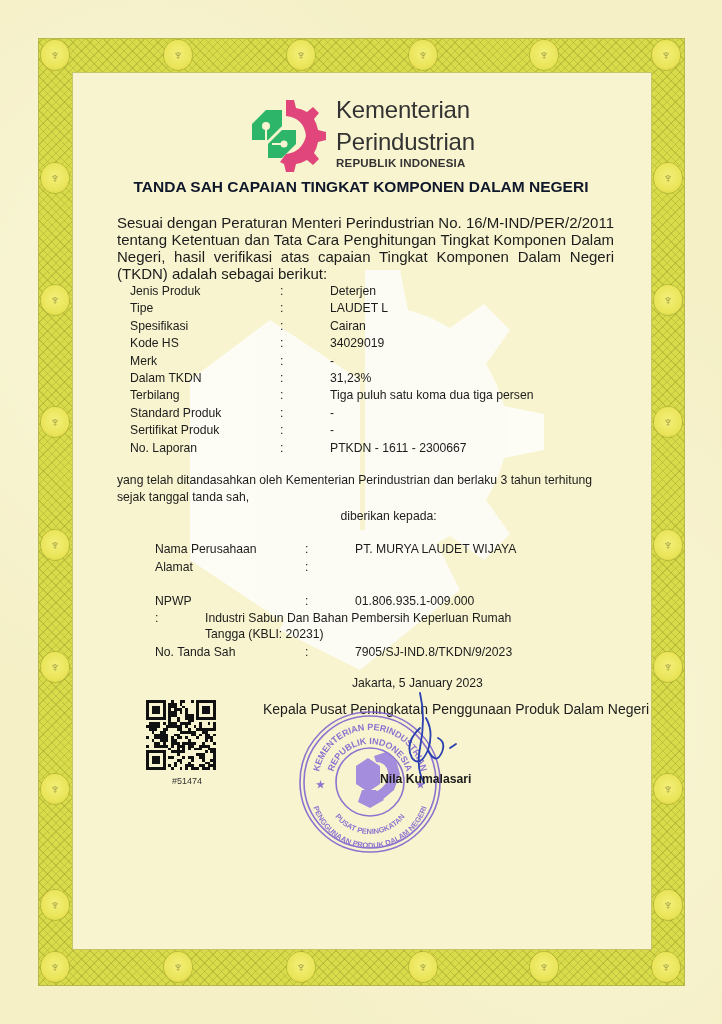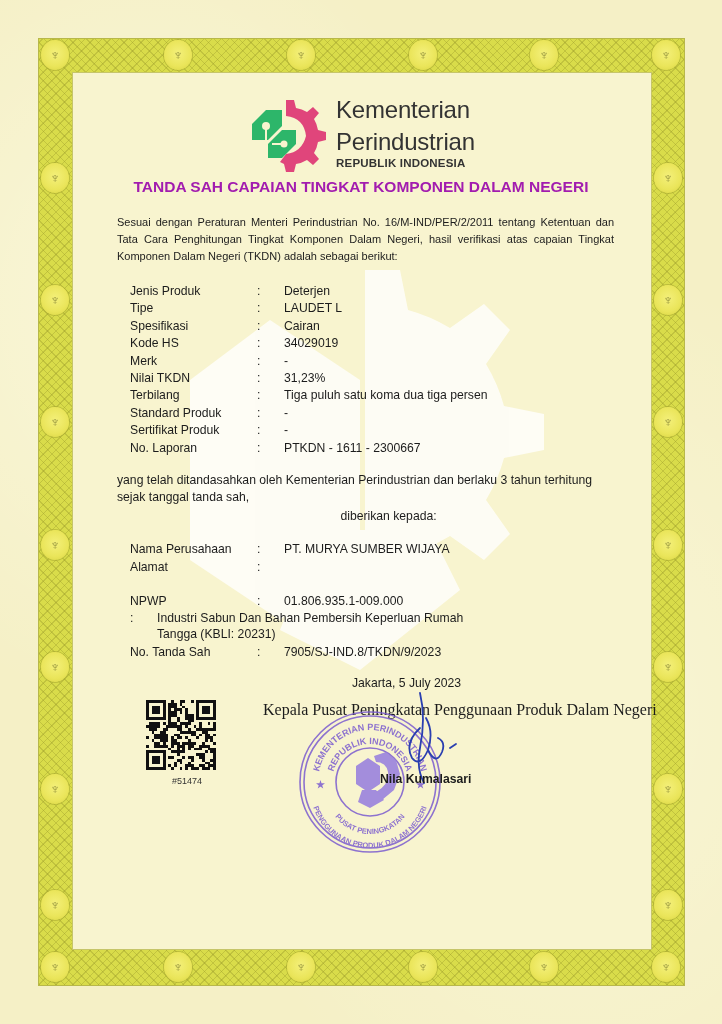--- a/index.html
+++ b/index.html
@@ -53,50 +53,50 @@
     
     .logo { position: absolute; left: 246px; top: 96px; display: flex; align-items: center; }
     .logo-mark { width: 82px; height: 76px; }
     .logo-text { margin-left: 8px; line-height: 1; }
     .logo-line1, .logo-line2 { font-size: 24px; color: #333; letter-spacing: -0.2px; }
     .logo-line2 { margin-top: 8px; }
     .logo-line3 { font-size: 11.5px; color: #333; margin-top: 4px; letter-spacing: 0.2px; font-weight: bold; }
 
     .doc-title {
       position: absolute; left: 0; width: 722px; top: 178px;
-      text-align: center; font-weight: bold; font-size: 15.5px; color: #a21caf;
+      text-align: center; font-weight: bold; font-size: 15.5px; color: #0f172a;
     }
     .intro {
       position: absolute; left: 117px; top: 214px; width: 497px;
-      font-size: 11px; line-height: 17px; text-align: justify;
+      font-size: 15px; line-height: 17px; text-align: justify;
     }
     .fields { position: absolute; left: 130px; font-size: 12.2px; }
-    .field-row { display: flex; height: 17.4px; line-height: 17.4px; }
+    .field-row { display: flex; height: 17.4px; line-height: 17.4px; gap: 23px; }
     .field-label { width: 127px; }
     .field-colon { width: 27px; }
     .field-value { width: 340px; }
     .product-fields { top: 283px; }
     .company-fields { top: 541px; }
-    .company-fields .field-row { height: auto; min-height: 17.4px; line-height: 15.6px; padding: 1px 0; }
+    .company-fields .field-row { height: auto; min-height: 17.4px; line-height: 15.6px; padding: 1px 0; margin-left: 25px; }
     .company-fields .field-row.tall { height: 34px; }
     .company-fields .field-value { width: 340px; }
 
     .validity {
       position: absolute; left: 117px; top: 472px; width: 500px;
       font-size: 12.2px; line-height: 17px;
     }
     .given-to {
       position: absolute; left: 0; width: 722px; top: 509px; text-align: center;
       font-size: 12.2px; padding-left: 55px;
     }
     .sign-place-date {
       position: absolute; left: 352px; top: 676px; font-size: 12.2px;
     }
     .signer-title {
-      position: absolute; left: 263px; top: 701px; font-size: 16px; font-family: Liberation Serif, serif;
+      position: absolute; left: 263px; top: 701px; font-size: 14px;
     }
     .signer-name {
       position: absolute; left: 380px; top: 772px; font-size: 12.2px; font-weight: bold;
     }
     .qr { position: absolute; left: 146px; top: 700px; width: 70px; height: 70px; }
     .qr-id { position: absolute; left: 172px; top: 776px; font-size: 9px; color: #333; }
 
     .stamp { position: absolute; left: 296px; top: 708px; width: 148px; height: 148px; opacity: 0.85; }
     .signature { position: absolute; left: 390px; top: 688px; width: 80px; height: 100px; }
   </style>
@@ -195,21 +195,21 @@
       <span class="field-label">Kode HS</span>
       <span class="field-colon">:</span>
       <span class="field-value">34029019</span>
     </div>
     <div class="field-row">
       <span class="field-label">Merk</span>
       <span class="field-colon">:</span>
       <span class="field-value">-</span>
     </div>
     <div class="field-row">
-      <span class="field-label">Nilai TKDN</span>
+      <span class="field-label">Dalam TKDN</span>
       <span class="field-colon">:</span>
       <span class="field-value">31,23%</span>
     </div>
     <div class="field-row">
       <span class="field-label">Terbilang</span>
       <span class="field-colon">:</span>
       <span class="field-value">Tiga puluh satu koma dua tiga persen</span>
     </div>
     <div class="field-row">
       <span class="field-label">Standard Produk</span>
@@ -228,21 +228,21 @@
     </div>
   </div>
 
   <div class="validity">yang telah ditandasahkan oleh Kementerian Perindustrian dan berlaku 3 tahun terhitung sejak tanggal tanda sah,</div>
   <div class="given-to">diberikan kepada:</div>
 
   <div class="fields company-fields">
     <div class="field-row">
       <span class="field-label">Nama Perusahaan</span>
       <span class="field-colon">:</span>
-      <span class="field-value">PT. MURYA SUMBER WIJAYA</span>
+      <span class="field-value">PT. MURYA LAUDET WIJAYA</span>
     </div>
     <div class="field-row tall">
       <span class="field-label">Alamat</span>
       <span class="field-colon">:</span>
     </div>
     <div class="field-row">
       <span class="field-label">NPWP</span>
       <span class="field-colon">:</span>
       <span class="field-value">01.806.935.1-009.000</span>
     </div>
@@ -485,21 +485,21 @@
       <rect x="2" y="2" width="3" height="3" fill="#111"></rect>
       <rect x="18" y="0" width="7" height="7" fill="#111"></rect>
       <rect x="19" y="1" width="5" height="5" fill="#f8f4cf"></rect>
       <rect x="20" y="2" width="3" height="3" fill="#111"></rect>
       <rect x="0" y="18" width="7" height="7" fill="#111"></rect>
       <rect x="1" y="19" width="5" height="5" fill="#f8f4cf"></rect>
       <rect x="2" y="20" width="3" height="3" fill="#111"></rect>
     </svg>
   <div class="qr-id">#51474</div>
 
-  <div class="sign-place-date">Jakarta, 5 July 2023</div>
+  <div class="sign-place-date">Jakarta, 5 January 2023</div>
   <div class="signer-title">Kepala Pusat Peningkatan Penggunaan Produk Dalam Negeri</div>
 
   <svg class="stamp" viewBox="0 0 148 148">
     <defs>
       <path id="arcTop" d="M 22 74 A 52 52 0 0 1 126 74"></path>
       <path id="arcTop2" d="M 36 74 A 38 38 0 0 1 112 74"></path>
       <path id="arcBot" d="M 14 80 A 60 60 0 0 0 134 80"></path>
       <path id="arcBot2" d="M 30 82 A 44 44 0 0 0 118 82"></path>
     </defs>
     <g fill="none" stroke="#7b5ccf" stroke-width="1.6">

